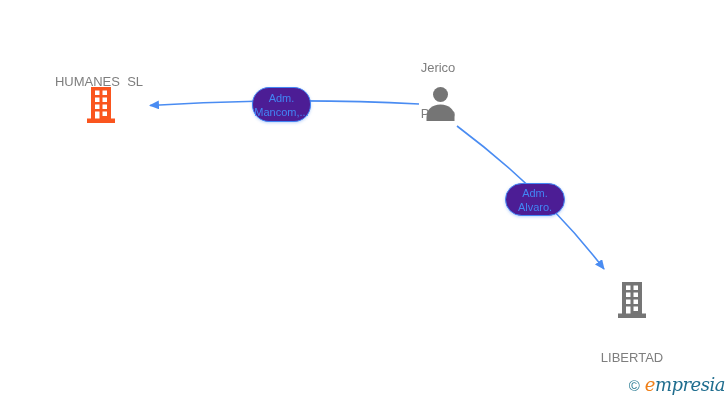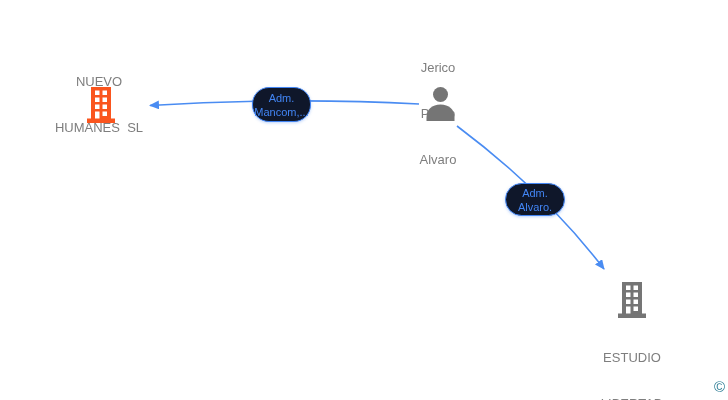--- a/index.html
+++ b/index.html
@@ -6,21 +6,21 @@
   .canvas{
     position:relative;width:728px;height:400px;background:#ffffff;overflow:hidden;
     font-family:"Liberation Sans",sans-serif;
   }
   .edges-layer{position:absolute;left:0;top:0;width:728px;height:400px;}
   .node{position:absolute;text-align:center;}
   .node-text{color:#7e7e7e;font-size:13px;white-space:pre;}
   .node-text .line{line-height:15.5px;}
   .icon-wrap{position:absolute;display:block;}
   .edge-label{
-    position:absolute;box-sizing:border-box;background:#0f172a;
+    position:absolute;box-sizing:border-box;background:#4c1d95;
     border:1.5px solid #4285f4;border-radius:17px;
     box-shadow:0 1px 3px rgba(66,133,244,.35);
     color:#4285f4;font-size:11px;line-height:14px;
     display:flex;flex-direction:column;justify-content:center;align-items:center;
     cursor:pointer;
   }
   .logo{
     position:absolute;right:3px;bottom:5px;display:flex;align-items:baseline;gap:5px;
     cursor:pointer;
   }
@@ -40,21 +40,20 @@
     <defs>
       <marker id="arrowhead" markerUnits="userSpaceOnUse" markerWidth="10" markerHeight="9" refX="9" refY="4.5" orient="auto">
         <path d="M0,0 L10,4.5 L0,9 Z" fill="#4a8cf2"></path>
       </marker>
     </defs>
     <path d="M 419,104 Q 290,97 150,105.5" fill="none" stroke="#4a8cf2" stroke-width="1.6" marker-end="url(#arrowhead)"></path>
     <path d="M 457,126 Q 545,192 604,269" fill="none" stroke="#4a8cf2" stroke-width="1.6" marker-end="url(#arrowhead)"></path>
   </svg>
 
   <div class="node node-text" style="left:24px;top:44px;width:150px;">
-    <div class="line">NUEVO</div>
     <div class="line">HUMANES  SL</div>
   </div>
   <span class="icon-wrap" style="left:85px;top:87px;">
     <svg width="32" height="36" viewBox="0 0 32 36" xmlns="http://www.w3.org/2000/svg">
       <g fill="#fa551e">
         <rect x="6" y="0" width="20" height="32"></rect>
         <rect x="2" y="31.5" width="28" height="4.5"></rect>
       </g>
       <g fill="#ffffff">
         <rect x="10" y="3.5" width="4.5" height="4.5"></rect>
@@ -65,21 +64,20 @@
           <rect x="17.5" y="17.5" width="4.5" height="4.5"></rect>
         <rect x="10" y="24.5" width="4.5" height="7"></rect>
           <rect x="17.5" y="24.5" width="4.5" height="4.5"></rect>
       </g>
     </svg>
   </span>
 
   <div class="node node-text" style="left:383px;top:30px;width:110px;">
     <div class="line" style="line-height:16px">Jerico</div>
     <div class="line" style="line-height:16px">Prado</div>
-    <div class="line" style="line-height:16px">Alvaro</div>
   </div>
   <span class="icon-wrap" style="left:424px;top:87px;">
     <svg width="33" height="34" viewBox="0 0 33 34" xmlns="http://www.w3.org/2000/svg">
       <g fill="#757575">
         <circle cx="16.5" cy="7.5" r="7.5"></circle>
         <path d="M16.5,17.5 C25,17.5 30.5,22.5 30.5,30.5 L30.5,34 L2.5,34 L2.5,30.5 C2.5,22.5 8,17.5 16.5,17.5 Z"></path>
       </g>
     </svg>
   </span>
 
@@ -95,31 +93,31 @@
         <rect x="10" y="10.5" width="4.5" height="4.5"></rect>
           <rect x="17.5" y="10.5" width="4.5" height="4.5"></rect>
         <rect x="10" y="17.5" width="4.5" height="4.5"></rect>
           <rect x="17.5" y="17.5" width="4.5" height="4.5"></rect>
         <rect x="10" y="24.5" width="4.5" height="7"></rect>
           <rect x="17.5" y="24.5" width="4.5" height="4.5"></rect>
       </g>
     </svg>
   </span>
   <div class="node node-text" style="left:572px;top:320px;width:120px;">
-    <div class="line" style="line-height:16px">ESTUDIO</div>
     <div class="line" style="line-height:16px">LIBERTAD</div>
     
   </div>
 
   <div class="edge-label" style="left:252px;top:87px;width:59px;height:35px;">
     <div>Adm.</div>
     <div>Mancom,...</div>
   </div>
   <div class="edge-label" style="left:505px;top:183px;width:60px;height:33px;">
     <div>Adm.</div>
     <div>Alvaro.</div>
   </div>
 
   <div class="logo">
     <span class="copy">©</span>
+    <span class="brand"><span class="first">e</span><span>mpresia</span></span>
   </div>
 
 </div>
 
 </body></html>

